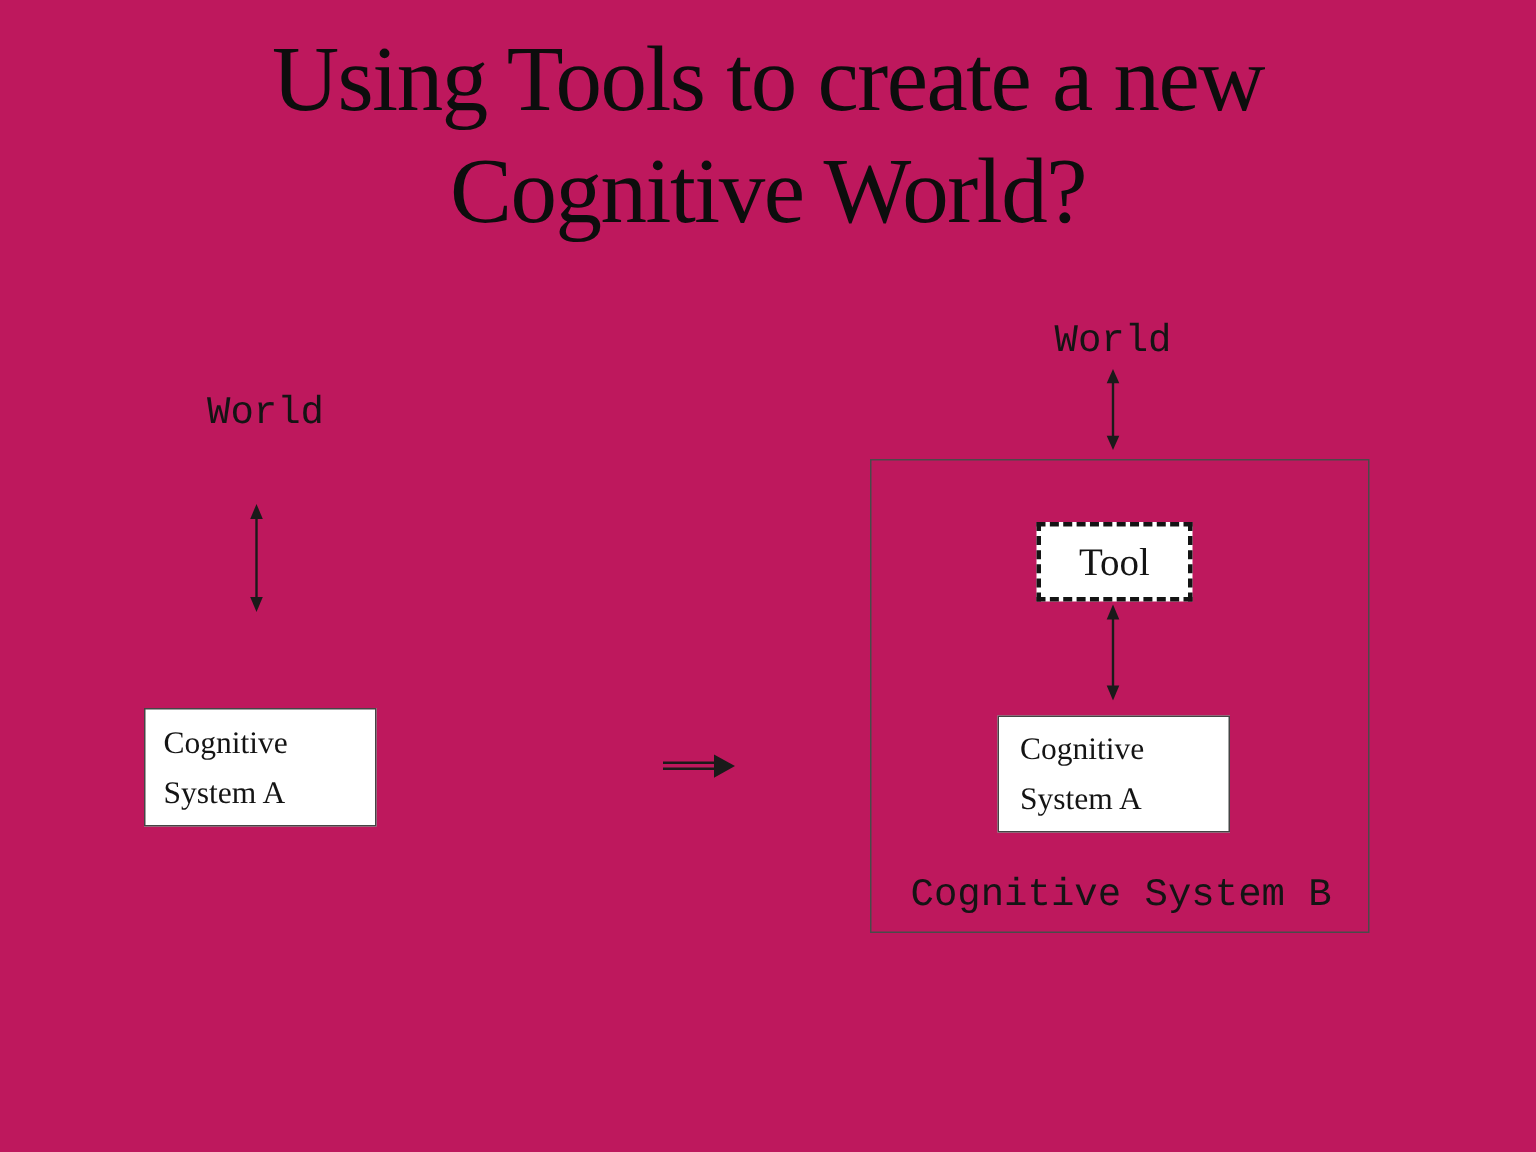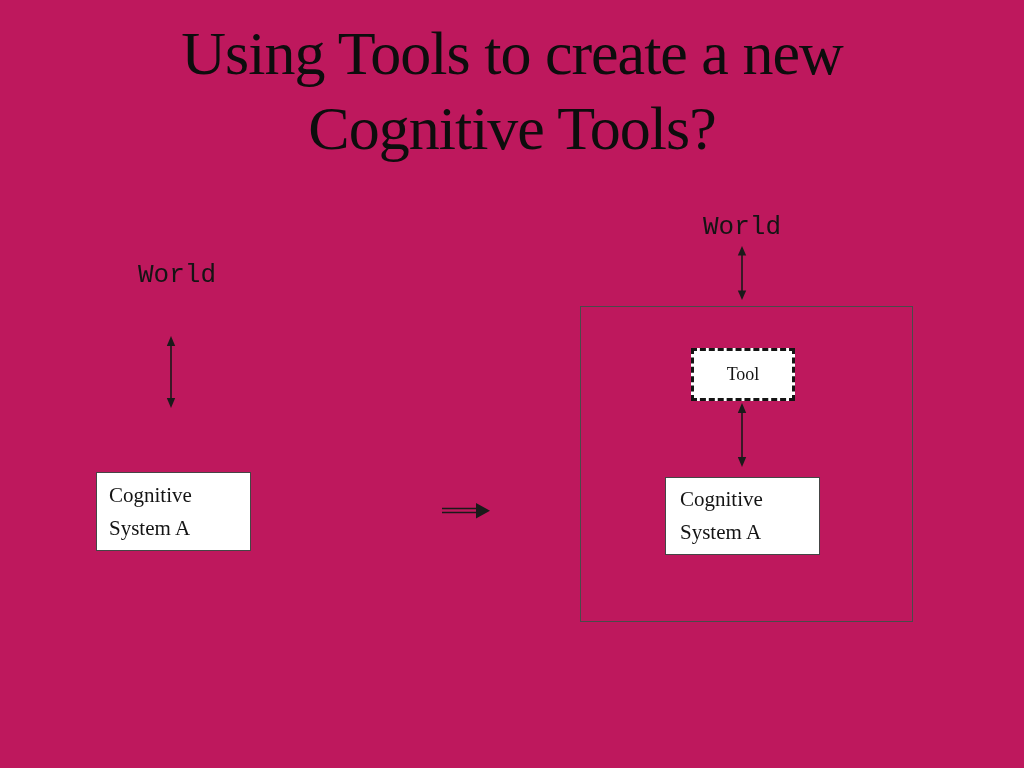--- a/index.html
+++ b/index.html
@@ -55,41 +55,41 @@
     background: transparent;
   }
   .tool-box {
     position: absolute;
     left: 691px; top: 348px;
     width: 104px; height: 53px;
     border: 3px dashed #141414;
     display: flex;
     align-items: center;
     justify-content: center;
-    font-size: 18px;
+    font-size: 26px;
     color: #141414;
     background: #ffffff;
   }
   .world-left  { left: 138px; top: 260px; }
   .world-right { left: 703px; top: 212px; }
   .sysb-label  { left: 607px; top: 581px; }
   .arrow-svg { position: absolute; display: block; }
   .arrow-vert-left   { left: 163px; top: 336px; }
   .arrow-vert-right1 { left: 734px; top: 246px; }
   .arrow-vert-right2 { left: 734px; top: 403px; }
   .arrow-transform   { left: 440px; top: 499px; }
 </style>
 </head>
 <body>
 
 <div class="slide">
 
   <div class="title">
     <div>Using Tools to create a new</div>
-    <div>Cognitive Tools?</div>
+    <div>Cognitive World?</div>
   </div>
 
   <div class="label world-left">World</div>
 
   <svg class="arrow-svg arrow-vert-left" width="16" height="72" viewBox="0 0 16 72">
     <line x1="8" y1="8" x2="8" y2="64" stroke="#1a1a1a" stroke-width="1.6"></line>
     <polygon points="8,0 3.8,10 12.2,10" fill="#1a1a1a"></polygon>
     <polygon points="8,72 3.8,62 12.2,62" fill="#1a1a1a"></polygon>
   </svg>
 
@@ -120,14 +120,15 @@
   <svg class="arrow-svg arrow-vert-right2" width="16" height="64" viewBox="0 0 16 64">
     <line x1="8" y1="8" x2="8" y2="56" stroke="#1a1a1a" stroke-width="1.6"></line>
     <polygon points="8,0 3.8,10 12.2,10" fill="#1a1a1a"></polygon>
     <polygon points="8,64 3.8,54 12.2,54" fill="#1a1a1a"></polygon>
   </svg>
 
   <div class="box box-a-right">
     <span>Cognitive System A</span>
   </div>
 
+  <div class="label sysb-label">Cognitive System B</div>
 
 </div>
 
 </body></html>

